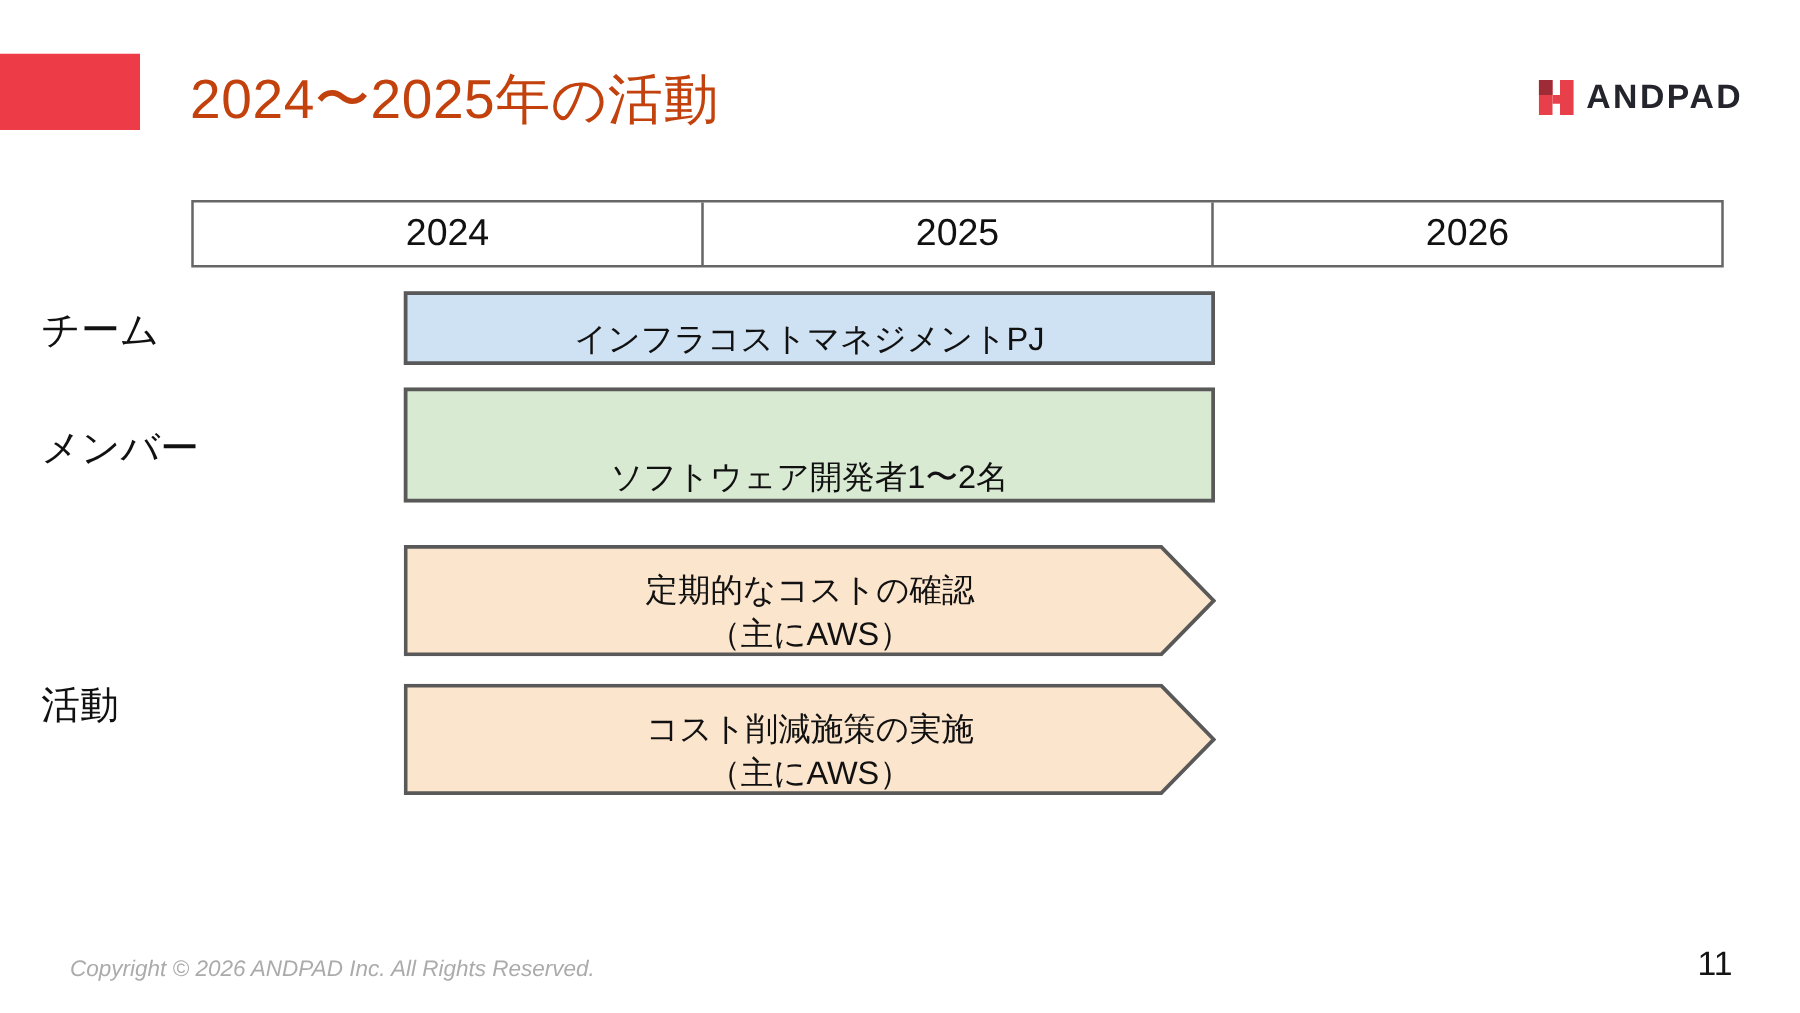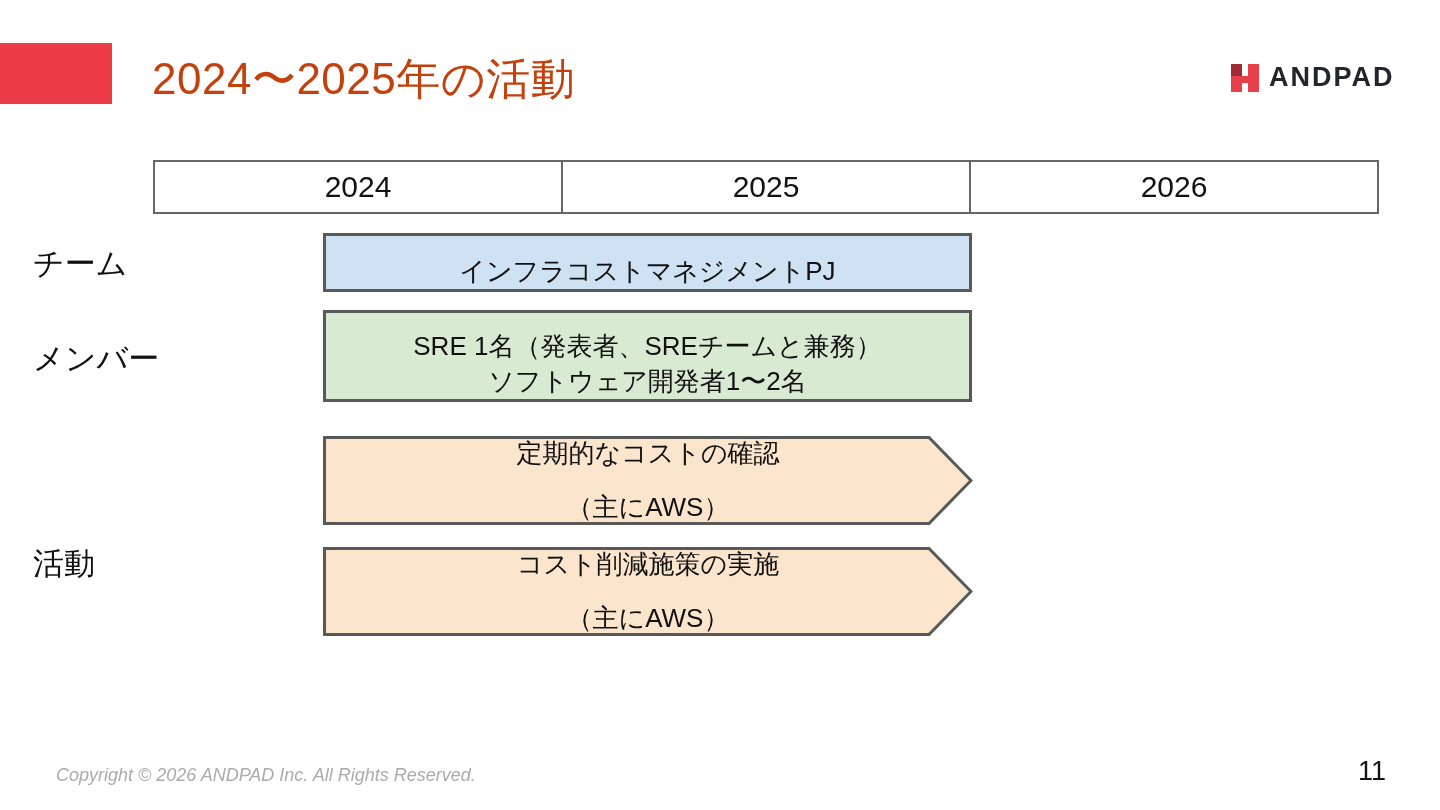--- a/index.html
+++ b/index.html
@@ -49,21 +49,21 @@
   .box-team    { top:233px; height:59px; background:#cfe2f3; }
   .box-members { top:310px; height:92px; background:#d9ead3; }
 
   
   .tl-arrow { position:absolute; left:323px; width:650px; height:89px; }
   .arrow-1 { top:436px; }
   .arrow-2 { top:547px; }
   .tl-arrow svg { position:absolute; inset:0; width:100%; height:100%; }
   .arrow-text {
     position:absolute; inset:0;
-    display:flex; flex-direction:column; align-items:center; justify-content:space-between;
+    display:flex; flex-direction:column; align-items:center; justify-content:flex-end;
     font-size:26px; color:#111; line-height:35px; text-align:center;
   }
 
   
   .copyright { position:absolute; left:56px; top:765px; font-size:18px; color:#ababab;font-style:italic; }
   .page-number { position:absolute; left:1358px; top:756px; font-size:27px; color:#141414; }
 </style>
 </head>
 <body>
 
@@ -90,21 +90,20 @@
 
 <div class="row-label label-team">チーム</div>
 <div class="row-label label-members">メンバー</div>
 <div class="row-label label-activities">活動</div>
 
 <div class="tl-box box-team">
   <span>インフラコストマネジメントPJ</span>
 </div>
 
 <div class="tl-box box-members">
-  <span>SRE 1名（発表者、SREチームと兼務）</span>
   <span>ソフトウェア開発者1〜2名</span>
 </div>
 
 <div class="tl-arrow arrow-1">
   <svg viewBox="0 0 650 89" preserveAspectRatio="none">
     <polygon points="1.5,1.5 606,1.5 648,44.5 606,87.5 1.5,87.5" stroke="#595959" stroke-width="3" fill="#fce5cd"></polygon>
   </svg>
   <div class="arrow-text">
     <span>定期的なコストの確認</span>
     <span>（主にAWS）</span>

